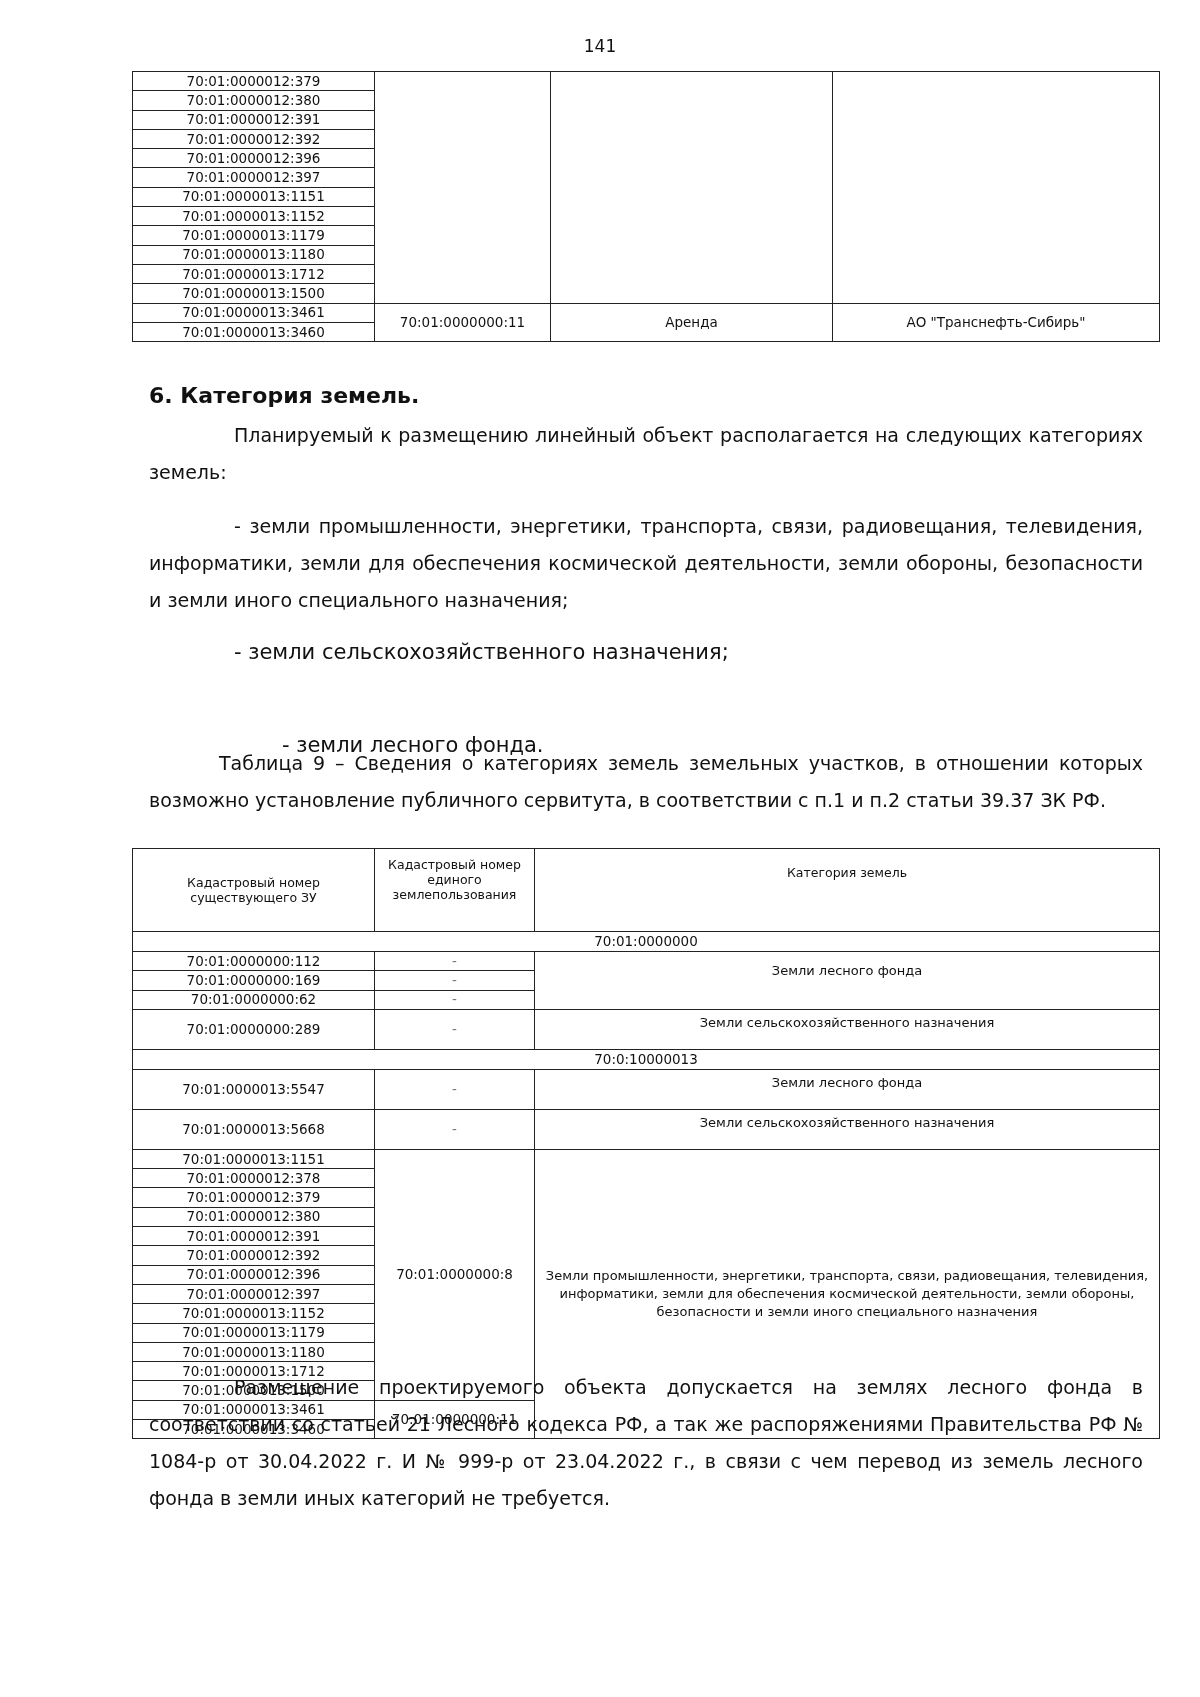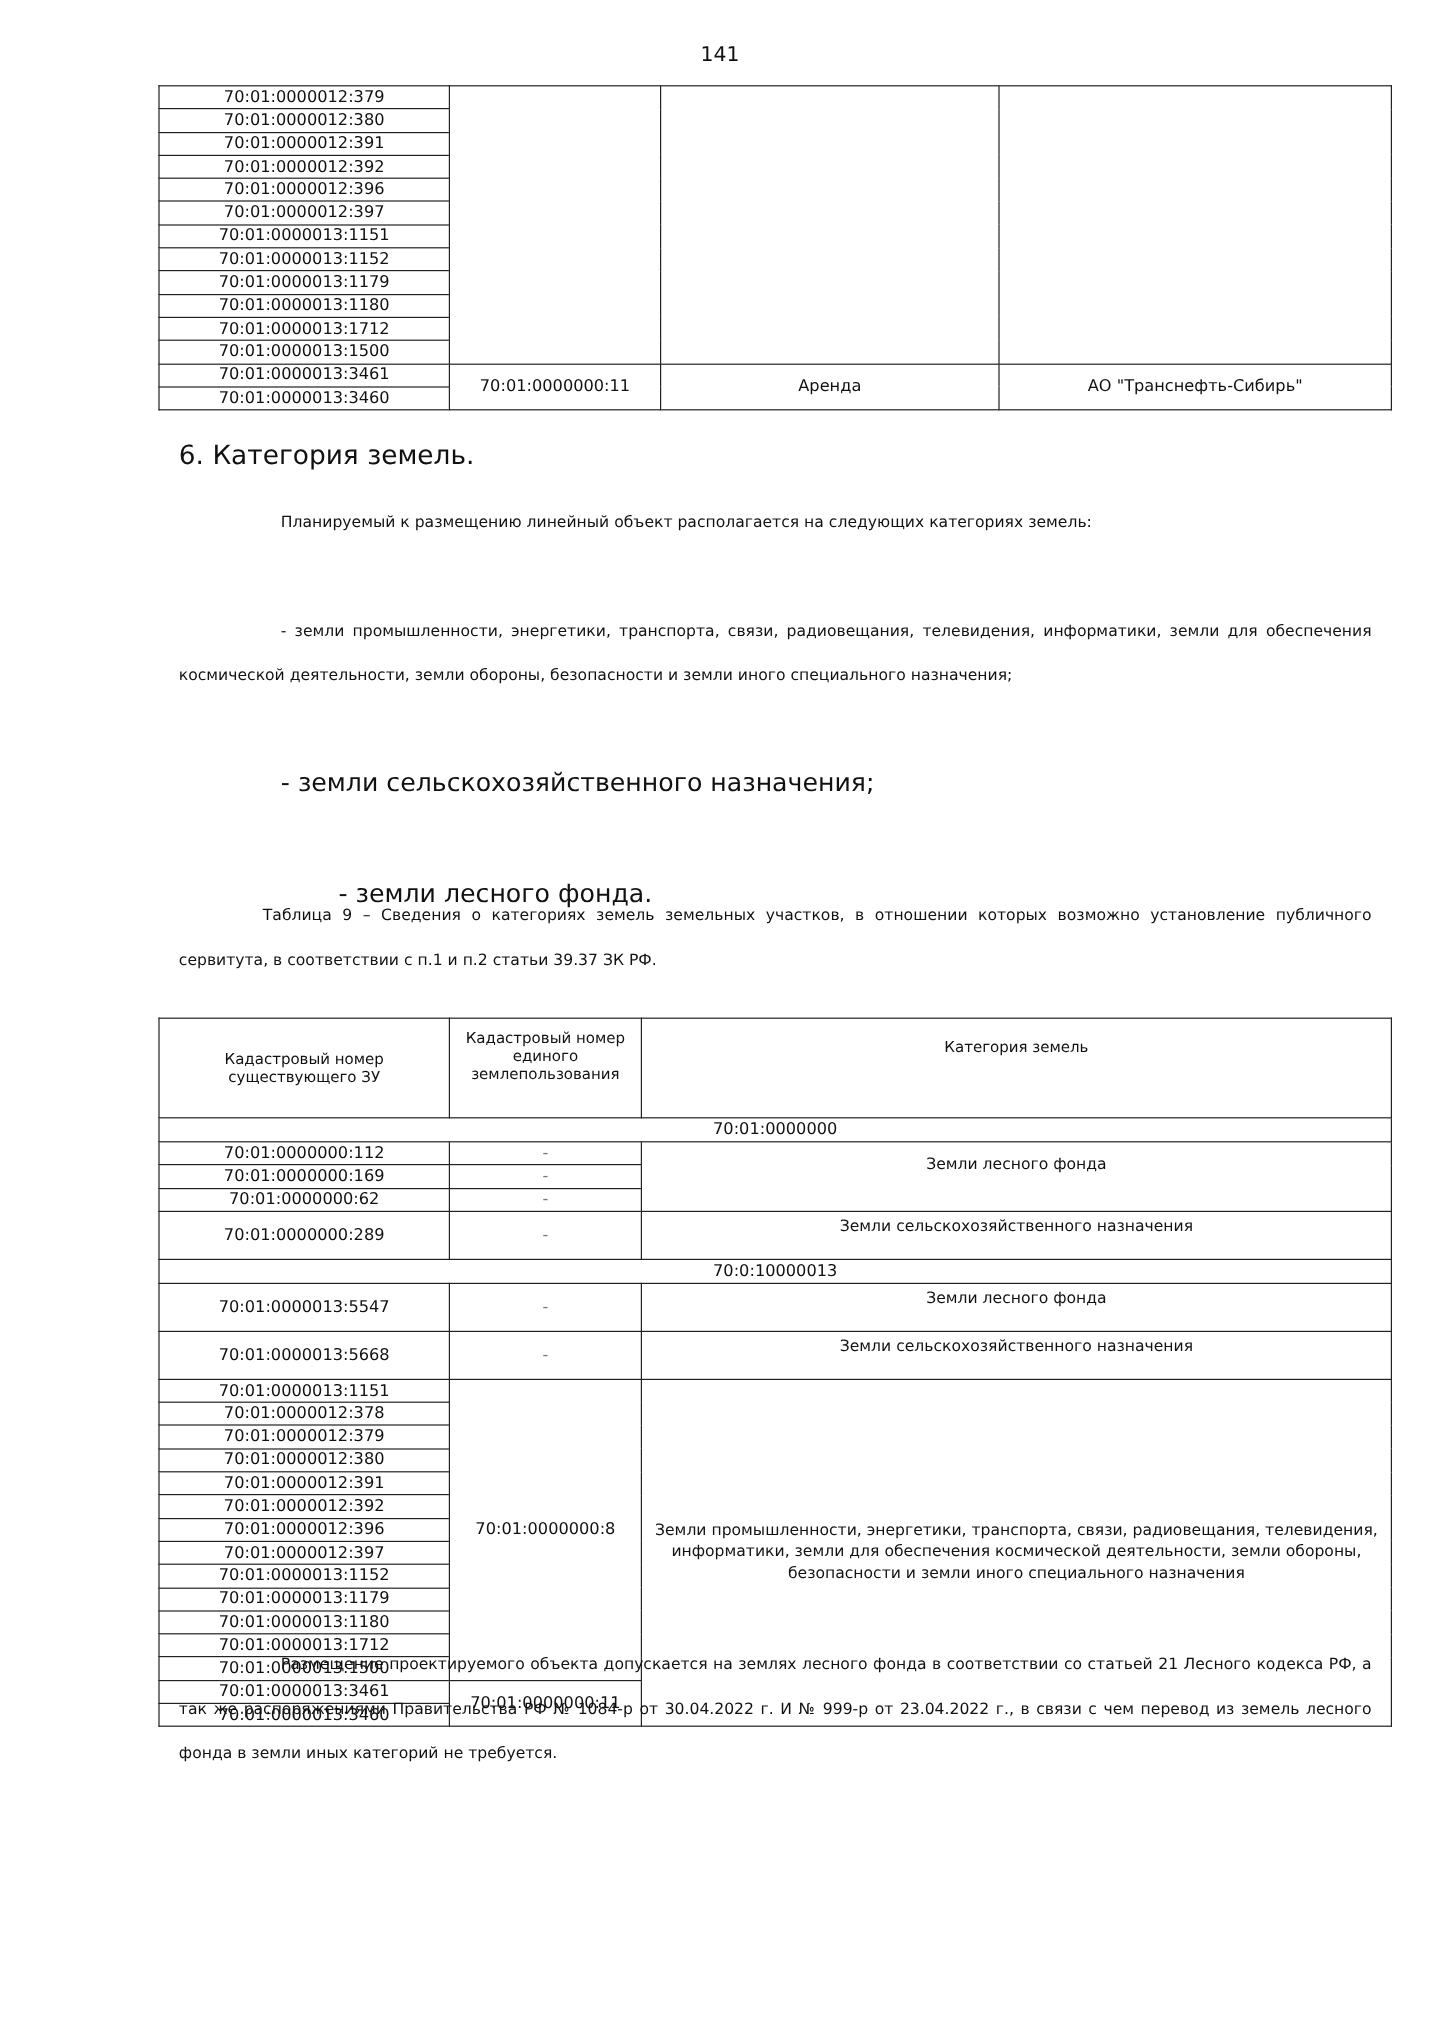--- a/index.html
+++ b/index.html
@@ -3,22 +3,22 @@
 <meta charset="utf-8">
 <style>
   html, body { margin: 0; padding: 0; background: #ffffff; }
   body { width: 1200px; height: 1697px; position: relative; font-family: "DejaVu Sans", "Liberation Sans", sans-serif; color: #111; overflow: hidden; }
   .page-num { position: absolute; top: 36px; left: 0; width: 1200px; text-align: center; font-size: 17px; }
   table { border-collapse: collapse; position: absolute; table-layout: fixed; }
   td, th { border: 1px solid #222; padding: 0; text-align: center; vertical-align: middle; font-weight: normal; }
   
   #t1 { left: 132px; top: 71px; width: 1027px; }
   #t1 td { font-size: 13.5px; height: 18.3px; line-height: 17px; }
-  .heading { position: absolute; left: 149px; top: 368px; font-size: 22px; font-weight: normal; }
-  .para { position: absolute; left: 149px; width: 994px; font-size: 13px; line-height: 37px; text-align: justify; }
+  .heading { position: absolute; left: 149px; top: 383px; font-size: 22px; font-weight: bold; }
+  .para { position: absolute; left: 149px; width: 994px; font-size: 19px; line-height: 37px; text-align: justify; }
   .para .ind { display: inline-block; width: 85px; }
   .item { position: absolute; left: 234px; font-size: 21px; }
   
   #t2 { left: 132px; top: 848px; width: 1027px; }
   #t2 th { font-size: 12.5px; line-height: 15px; height: 66px; }
   #t2 td { font-size: 13.5px; height: 18.3px; line-height: 17px; }
   #t2 td.grp { height: 19px; }
   #t2 td.tall { height: 35px; }
   #t2 td.cat { vertical-align: top; padding-top: 4px; font-size: 13px; }
   #t2 td.catmid { font-size: 13px; line-height: 18px; padding: 0 8px; margin-top: 40px; }

